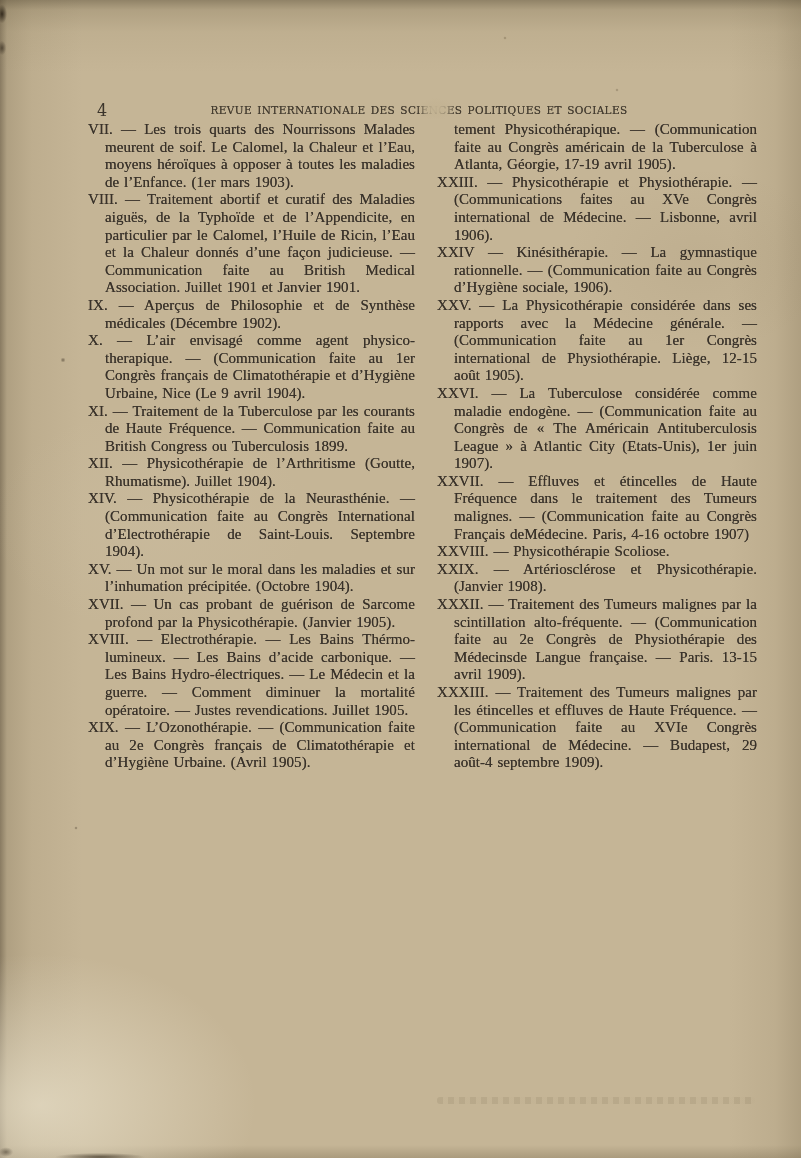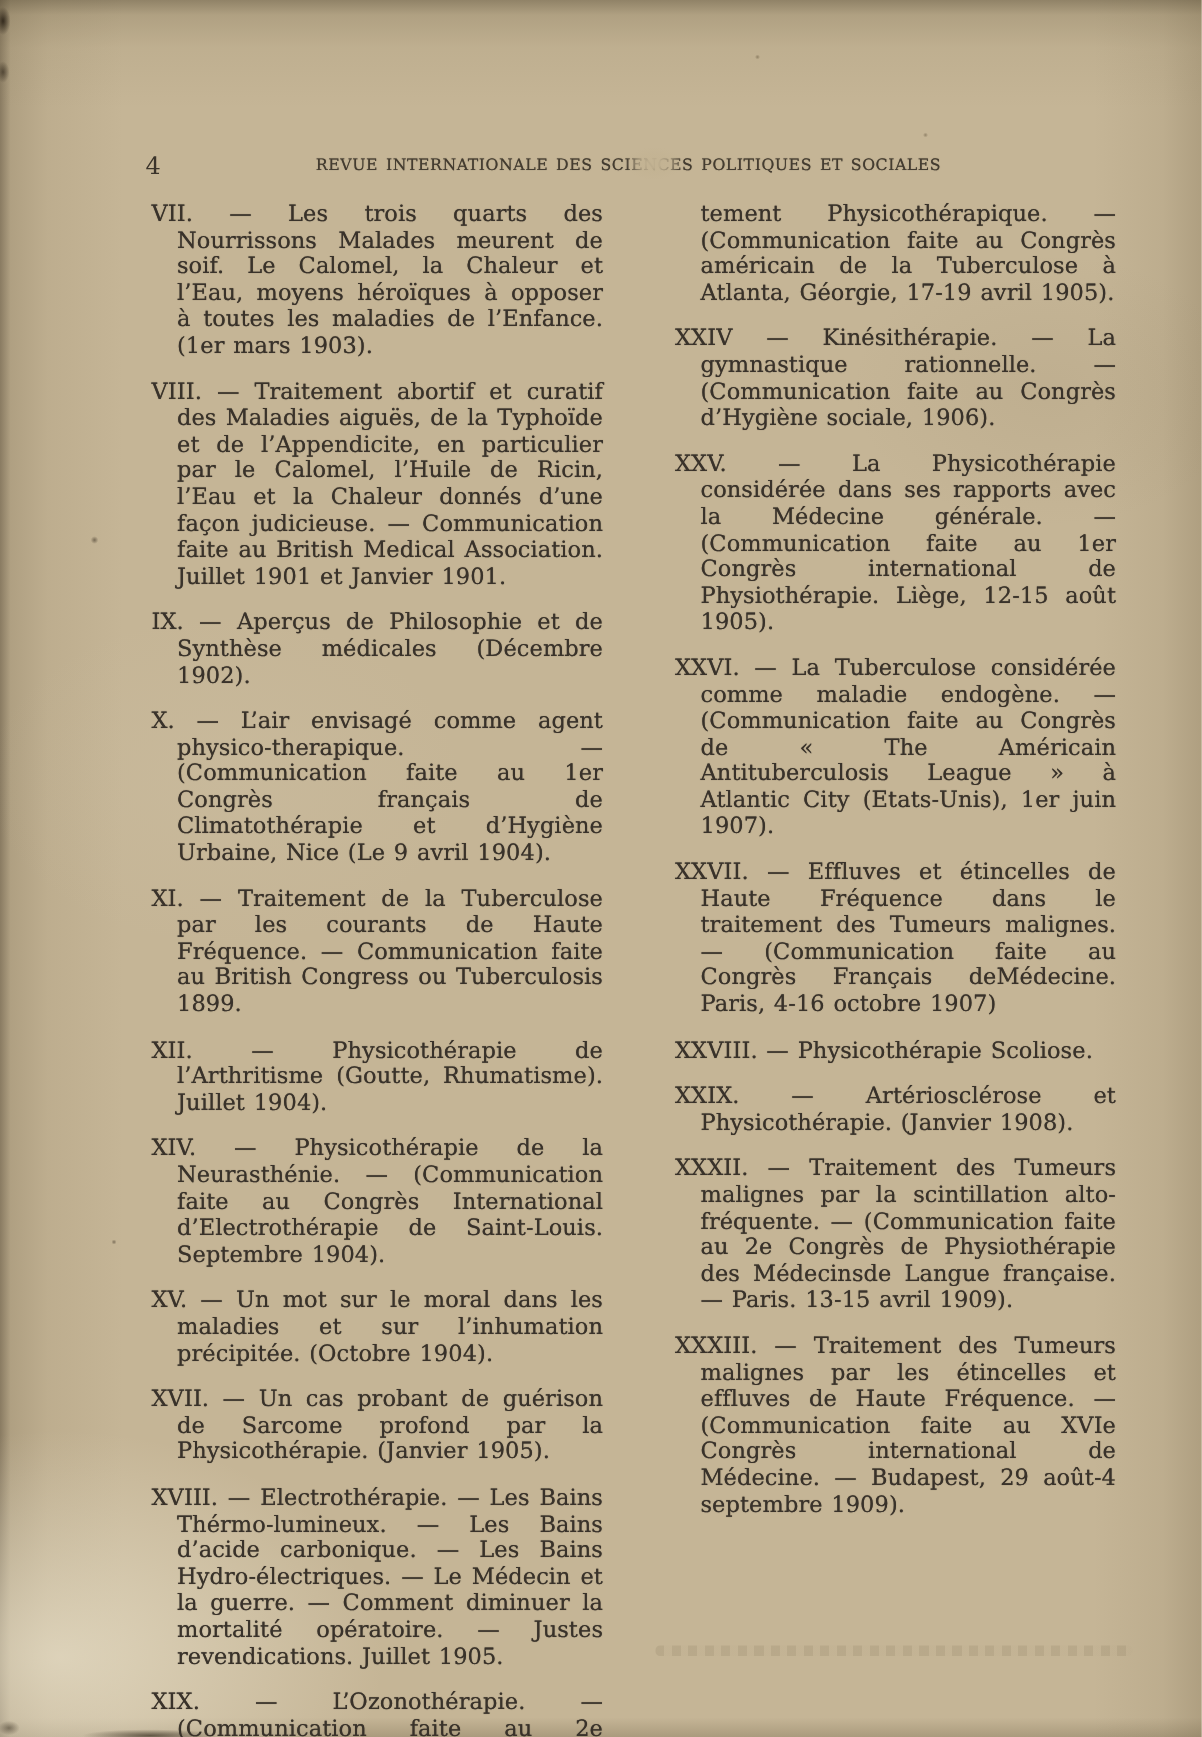--- a/index.html
+++ b/index.html
@@ -56,30 +56,31 @@
       rgba(118,104,76,0.02) 6px, rgba(118,104,76,0.02) 11px);
   }
   .columns {
     position: absolute; left: 88px; top: 121px; width: 669px;
     display: flex; gap: 22px;
   }
   .col { display: block; }
   .col-left  { width: 327px; }
   .col-right { width: 320px; }
   .item {
-    margin: 13px;
+    margin: 0;
     font-size: 15px;
     line-height: 17.6px;
     text-align: justify;
     padding-left: 17px;
     text-indent: -17px;
     letter-spacing: 0.05px;
     word-spacing: 1px;
     color: #39322a;
     text-shadow: 0 0 0.5px rgba(57,50,42,0.85);
+    font-family: Liberation Serif, serif;
   }
   .item.continuation { text-indent: 0; }
 </style>
 </head>
 <body>
 
 <div class="page">
 
   <div class="speckles"></div>
 
@@ -100,20 +101,21 @@
       <p class="item">XIV. — Physicothérapie de la Neurasthénie. — (Communication faite au Congrès International d’Electrothérapie de Saint-Louis. Septembre 1904).</p>
       <p class="item">XV. — Un mot sur le moral dans les maladies et sur l’inhumation précipitée. (Octobre 1904).</p>
       <p class="item">XVII. — Un cas probant de guérison de Sarcome profond par la Physicothérapie. (Janvier 1905).</p>
       <p class="item">XVIII. — Electrothérapie. — Les Bains Thérmo-lumineux. — Les Bains d’acide carbonique. — Les Bains Hydro-électriques. — Le Médecin et la guerre. — Comment diminuer la mortalité opératoire. — Justes revendications. Juillet 1905.</p>
       <p class="item">XIX. — L’Ozonothérapie. — (Communication faite au 2e Congrès français de Climatothérapie et d’Hygiène Urbaine. (Avril 1905).</p>
 
     </section>
 
     <section class="col col-right">
       <p class="item continuation">tement Physicothérapique. — (Communication faite au Congrès américain de la Tuberculose à Atlanta, Géorgie, 17-19 avril 1905).</p>
+      <p class="item">XXIII. — Physicothérapie et Physiothérapie. — (Communications faites au XVe Congrès international de Médecine. — Lisbonne, avril 1906).</p>
       <p class="item">XXIV — Kinésithérapie. — La gymnastique rationnelle. — (Communication faite au Congrès d’Hygiène sociale, 1906).</p>
       <p class="item">XXV. — La Physicothérapie considérée dans ses rapports avec la Médecine générale. — (Communication faite au 1er Congrès international de Physiothérapie. Liège, 12-15 août 1905).</p>
       <p class="item">XXVI. — La Tuberculose considérée comme maladie endogène. — (Communication faite au Congrès de « The Américain Antituberculosis League » à Atlantic City (Etats-Unis), 1er juin 1907).</p>
       <p class="item">XXVII. — Effluves et étincelles de Haute Fréquence dans le traitement des Tumeurs malignes. — (Communication faite au Congrès Français deMédecine. Paris, 4-16 octobre 1907)</p>
       <p class="item">XXVIII. — Physicothérapie Scoliose.</p>
       <p class="item">XXIX. — Artériosclérose et Physicothérapie. (Janvier 1908).</p>
       <p class="item">XXXII. — Traitement des Tumeurs malignes par la scintillation alto-fréquente. — (Communication faite au 2e Congrès de Physiothérapie des Médecinsde Langue française. — Paris. 13-15 avril 1909).</p>
       <p class="item">XXXIII. — Traitement des Tumeurs malignes par les étincelles et effluves de Haute Fréquence. — (Communication faite au XVIe Congrès international de Médecine. — Budapest, 29 août-4 septembre 1909).</p>
 
     </section>

